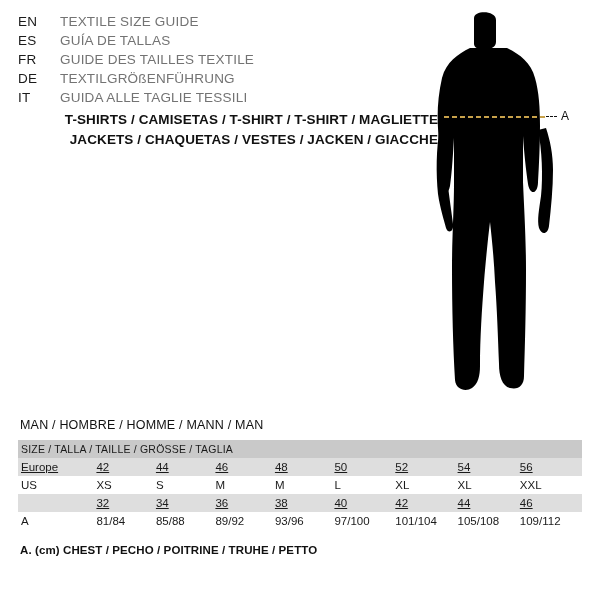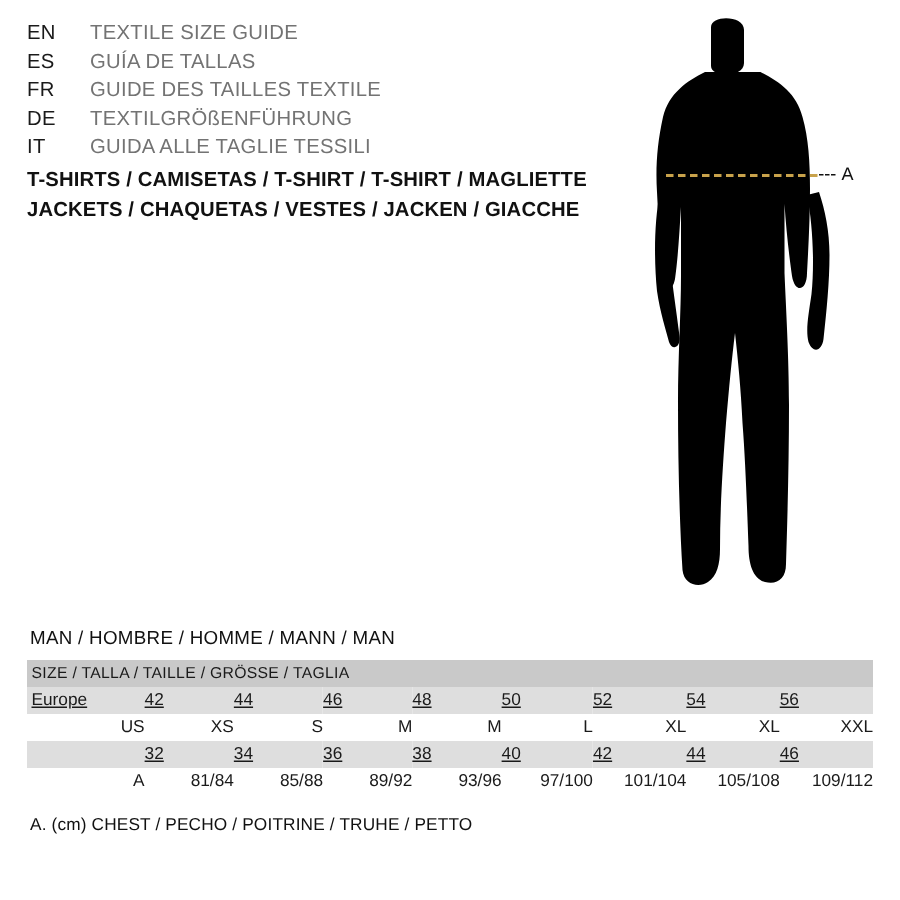--- a/index.html
+++ b/index.html
@@ -44,20 +44,21 @@
     color: #737373;
     white-space: nowrap;
   }
 
   
   .category-block {
     position: absolute;
     left: 18px;
     top: 110px;
     width: 420px;
+    text-align: right;
   }
   .category-line {
     font-size: 13.5px;
     font-weight: bold;
     line-height: 20px;
     letter-spacing: 0.1px;
     white-space: nowrap;
     color: #111111;
   }
 
@@ -118,35 +119,34 @@
     background: #c9c9c9;
     font-size: 10.5px;
     letter-spacing: 0.2px;
   }
   .row-alt td {
     background: #dedede;
     text-decoration: underline;
   }
   .row-plain td {
     background: #ffffff;
-    text-align: right;
   }
   .cell-label {
     width: 86px;
     padding-left: 3px !important;
   }
   .cell-val {
     width: 68px;
     text-align: left;
   }
   .table-footnote {
     margin-top: 14px;
     margin-left: 2px;
     font-size: 11.5px;
-    font-weight: normal;
+    font-weight: bold;
     letter-spacing: 0.1px;
     color: #111111;
   }
 </style>
 </head>
 <body>
 
 <div class="page">
 
   <div class="lang-block">

